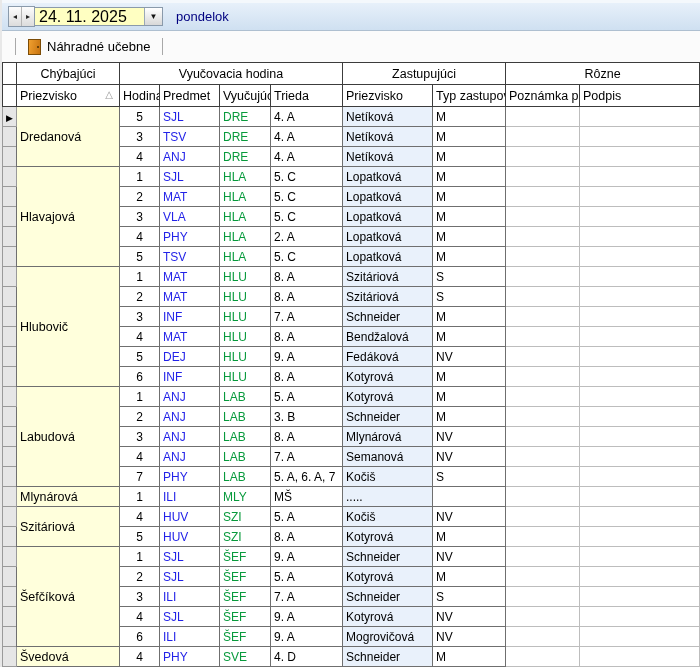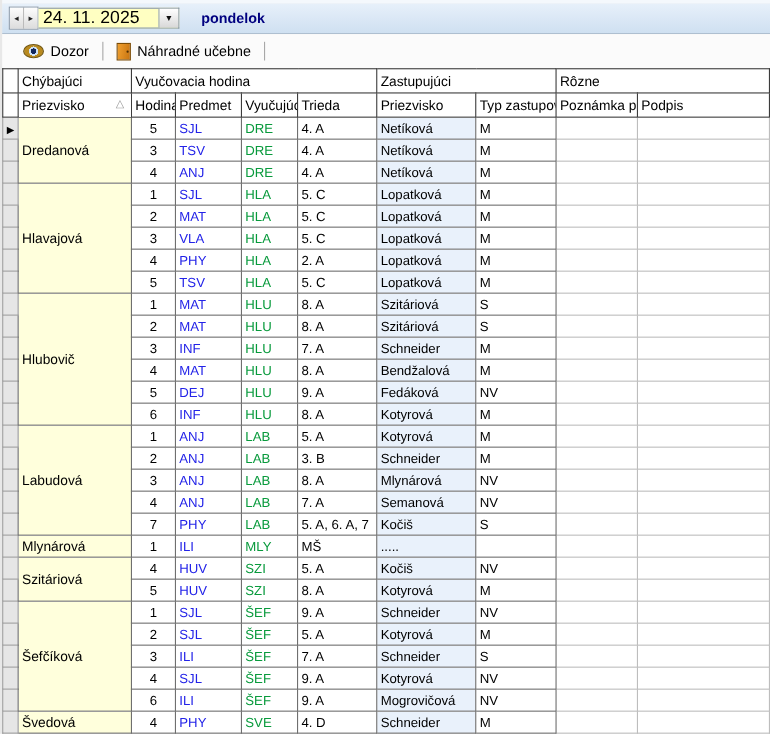--- a/index.html
+++ b/index.html
@@ -26,21 +26,21 @@
   .date-field{
     height:19px;width:128px;background:#ffffc2;border:1px solid #8a9aab;border-left:none;
     display:flex;align-items:center;box-sizing:border-box;
   }
   .date-text{flex:1;padding-left:4px;font-size:16px;}
   .drop-btn{
     width:17px;height:100%;display:flex;align-items:center;justify-content:center;
     background:linear-gradient(#ffffff,#d8d8d8);border-left:1px solid #9aa8b6;
     font-size:8px;color:#111;
   }
-  .day-label{margin-left:20px;font-weight:bold;font-size:13px;color:#000080;}
+  .day-label{margin-left:13px;font-weight:normal;font-size:13px;color:#000080;}
 
   
   .tabbar{
     height:31px;background:#fbfbfb;display:flex;align-items:center;
     padding-left:10px;box-sizing:border-box;
   }
   .tab{
     display:flex;align-items:center;gap:6px;padding:4px 8px;font-size:13px;
     border:1px solid transparent;white-space:nowrap;cursor:default;
   }
@@ -73,21 +73,21 @@
   .grid-wrap{background:#f0f0f0;}
   table.grid{border-collapse:collapse;table-layout:fixed;width:697px;
     border:1px solid #3c3c3c;background:#fff;}
   .grid th,.grid td{
     border:1px solid #6f6f6f;padding:0 3px;overflow:hidden;white-space:nowrap;
     font-weight:normal;text-align:left;box-sizing:border-box;font-size:12px;
   }
   .grid thead tr{height:22px;}
   .grid tbody tr{height:20px;}
   .grid thead th{background:#ffffff;border-color:#3c3c3c;font-size:12.5px;}
-  th.group-h{}
+  th.group-h{text-align:center;}
   th.corner{background:#f0f0f0;}
   td.gutter{background:#e6e6e6;border-color:#9a9a9a;text-align:center;padding:0;}
   td.gutter .ptr{font-size:9px;line-height:1;color:#000;}
   td.absent{background:#ffffdc;font-size:12.5px;}
   td.c-hod{text-align:center;}
   td.c-pred{color:#2323e8;}
   td.c-vyuc{color:#089a3c;}
   td.c-zast{background:#e9f1fb;}
   td.c-pozn,td.c-podp{border-color:#bdbdbd;}
   th.sort-col{position:relative;}
@@ -104,24 +104,20 @@
       <div class="spin-btn">▸</div>
     </div>
     <div class="date-field">
       <span class="date-text">24. 11. 2025</span>
       <span class="drop-btn">▼</span>
     </div>
     <span class="day-label">pondelok</span>
   </div>
 
   <div class="tabbar">
-      <div class="tab">
-        <span class="icon eye-icon"></span>
-        <span class="tab-label">Dozor</span>
-      </div>
       <div class="tab-sep"></div>
       <div class="tab">
         <span class="icon door-icon"></span>
         <span class="tab-label">Náhradné učebne</span>
       </div>
       <div class="tab-sep"></div>
     </div>
 
   <div class="grid-wrap">
     <table class="grid">

